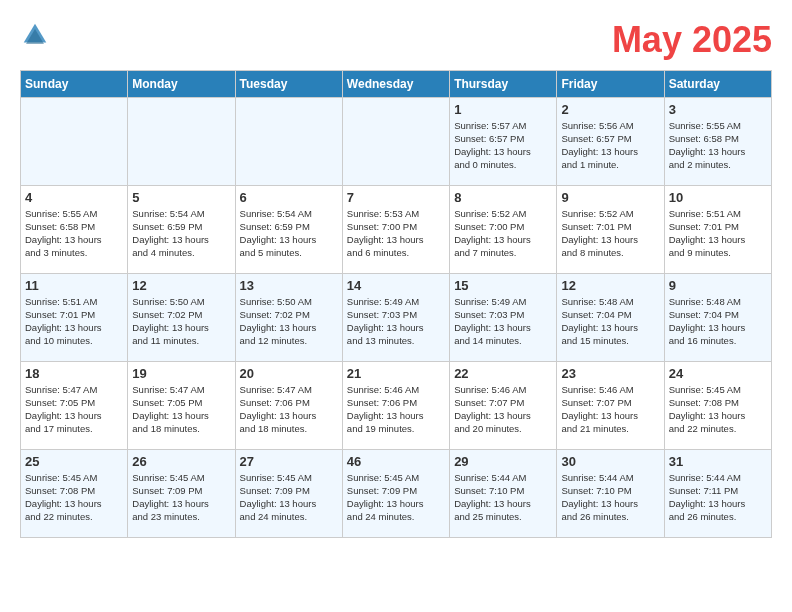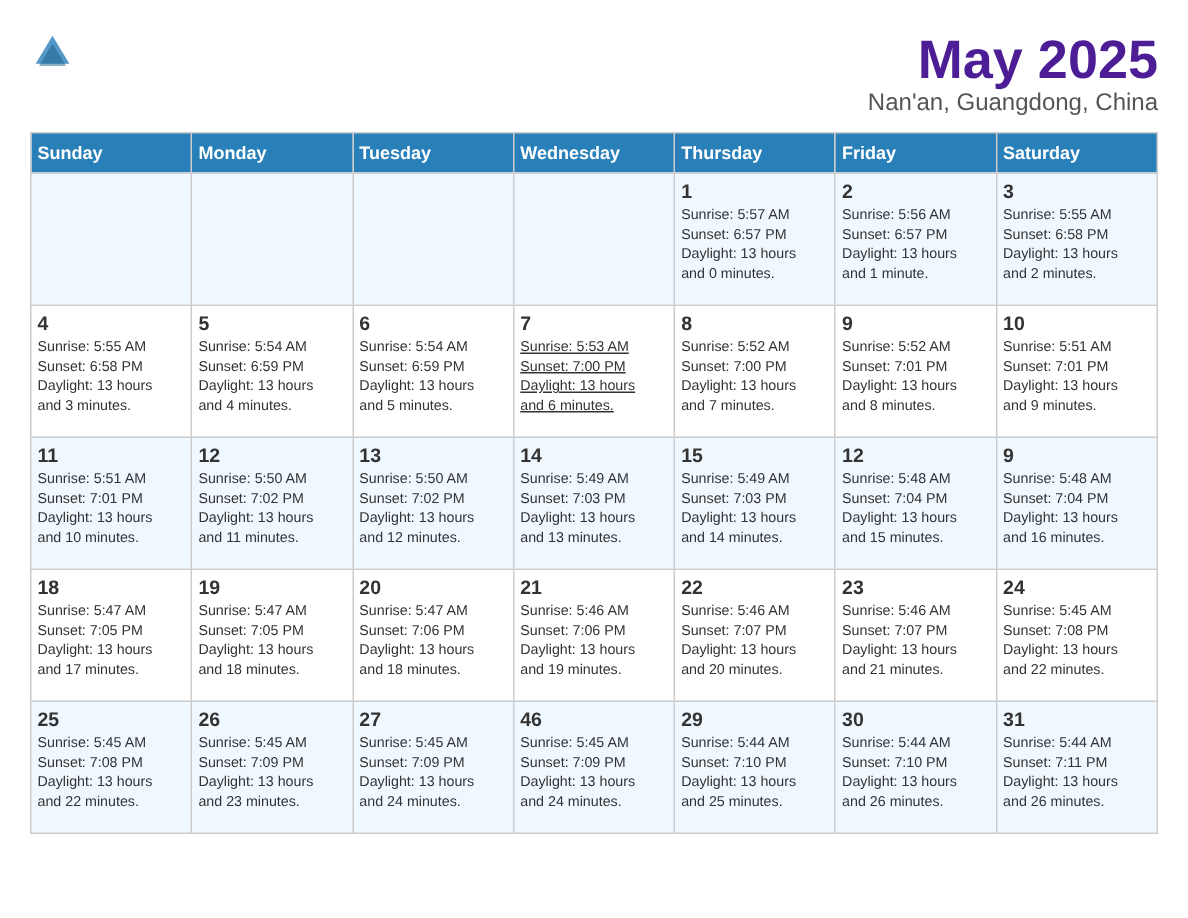--- a/index.html
+++ b/index.html
@@ -33,21 +33,21 @@
     .logo-icon {
       width: 30px;
       height: 30px;
     }
     .title-block {
       text-align: right;
     }
     .month-title {
       font-size: 36px;
       font-weight: bold;
-      color: #4c1d95;
+      color: #ef4444;
       line-height: 1.1;
     }
     .location {
       font-size: 16px;
       color: #555;
     }
     table {
       width: 100%;
       border-collapse: collapse;
       font-size: 10.5px;
@@ -102,21 +102,20 @@
 
 <div class="header">
   <div class="logo">
     <svg class="logo-icon" viewBox="0 0 40 40" xmlns="http://www.w3.org/2000/svg">
       <polygon points="20,5 35,30 5,30" fill="#2980b9" opacity="0.8"></polygon>
       <polygon points="20,12 32,32 8,32" fill="#1a5f8a" opacity="0.5"></polygon>
     </svg>
   </div>
   <div class="title-block">
     <div class="month-title">May 2025</div>
-    <div class="location">Nan'an, Guangdong, China</div>
   </div>
 </div>
 
 <table>
   <thead>
     <tr>
     <th>Sunday</th>
         <th>Monday</th>
         <th>Tuesday</th>
         <th>Wednesday</th>
@@ -170,21 +169,21 @@
         </td>
         <td>
           <span class="day-num">6</span>
           <div class="day-info" style="white-space: pre-line;">Sunrise: 5:54 AM
 Sunset: 6:59 PM
 Daylight: 13 hours
 and 5 minutes.</div>
         </td>
         <td>
           <span class="day-num">7</span>
-          <div class="day-info" style="white-space: pre-line; text-decoration: underline;">Sunrise: 5:53 AM
+          <div class="day-info" style="white-space: pre-line;">Sunrise: 5:53 AM
 Sunset: 7:00 PM
 Daylight: 13 hours
 and 6 minutes.</div>
         </td>
         <td>
           <span class="day-num">8</span>
           <div class="day-info" style="white-space: pre-line;">Sunrise: 5:52 AM
 Sunset: 7:00 PM
 Daylight: 13 hours
 and 7 minutes.</div>

